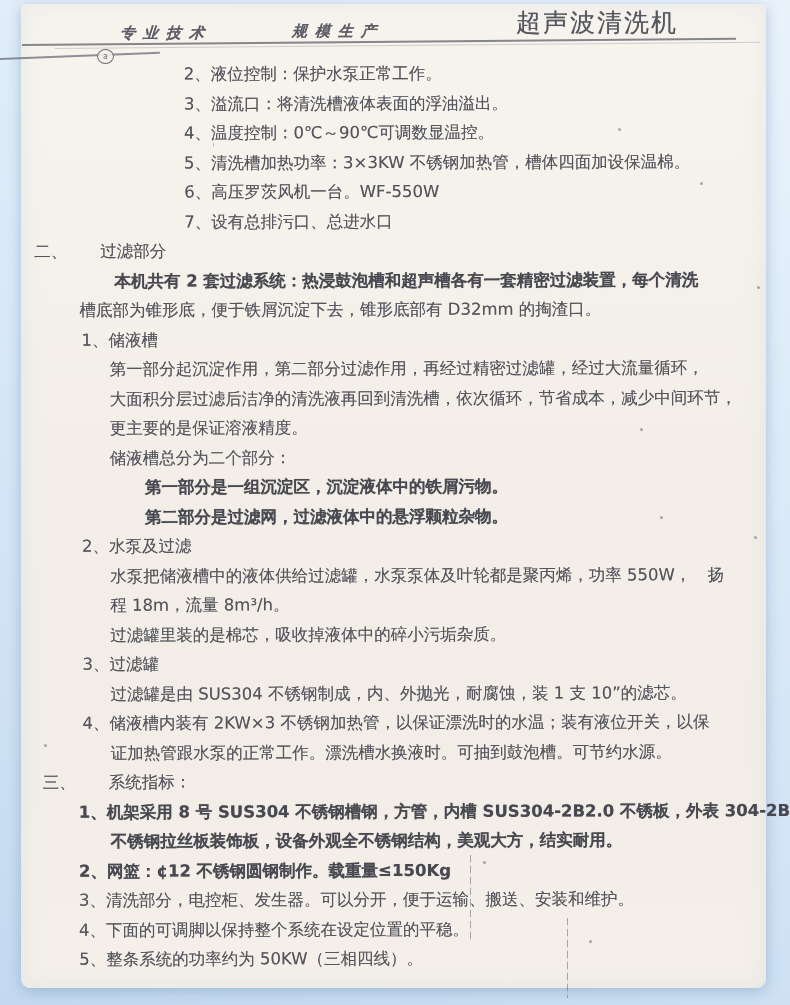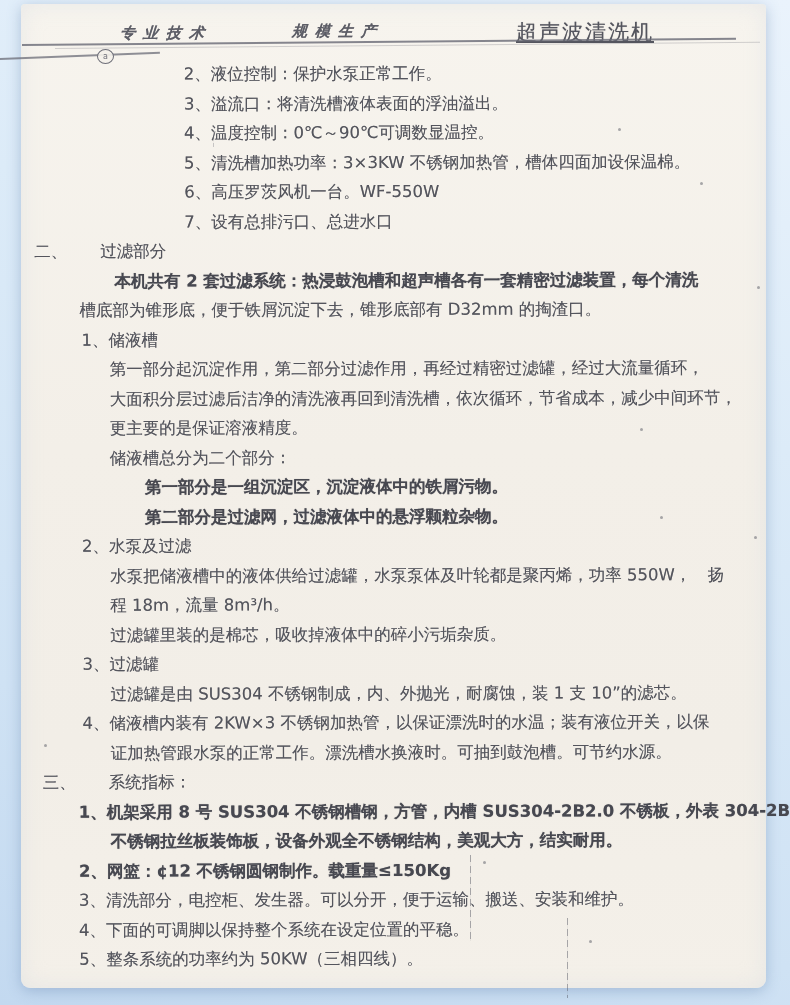--- a/index.html
+++ b/index.html
@@ -16,22 +16,22 @@
   }
   .layer{position:absolute;inset:0;}
   .hdr-small{
     position:absolute;font-size:15px;font-weight:bold;font-style:italic;
     letter-spacing:8px;color:#5c5d66;transform:skewX(-4deg);
     text-shadow:0 0 .6px rgba(92,93,102,.65);
   }
   .hdr-left{left:120px;top:24px;}
   .hdr-center{left:292px;top:22px;}
   .doc-title{
-    position:absolute;left:516px;top:18px;font-size:21px;letter-spacing:2px;
-    color:#54555e;text-shadow:0 0 .7px rgba(84,85,94,.6);text-decoration:underline;
+    position:absolute;left:516px;top:6px;font-size:25px;letter-spacing:2px;
+    color:#54555e;text-shadow:0 0 .7px rgba(84,85,94,.6);
   }
   .rule{position:absolute;transform-origin:left center;background:#6b6c77;}
   .rule-main{left:22px;top:44px;width:714px;height:2px;transform:rotate(-0.5deg);opacity:.82;}
   .rule-faint{left:55px;top:48px;width:705px;height:1px;transform:rotate(-0.5deg);opacity:.28;}
   .rule-left{left:0;top:58px;width:160px;height:2px;transform:rotate(-2.2deg);opacity:.75;}
   .circle-mark{
     position:absolute;left:97px;top:49px;width:15px;height:13px;border:1.4px solid #6e6f79;
     border-radius:50%;color:#6e6f79;font-size:8px;line-height:13px;text-align:center;
     background:rgba(244,241,234,.9);
   }

